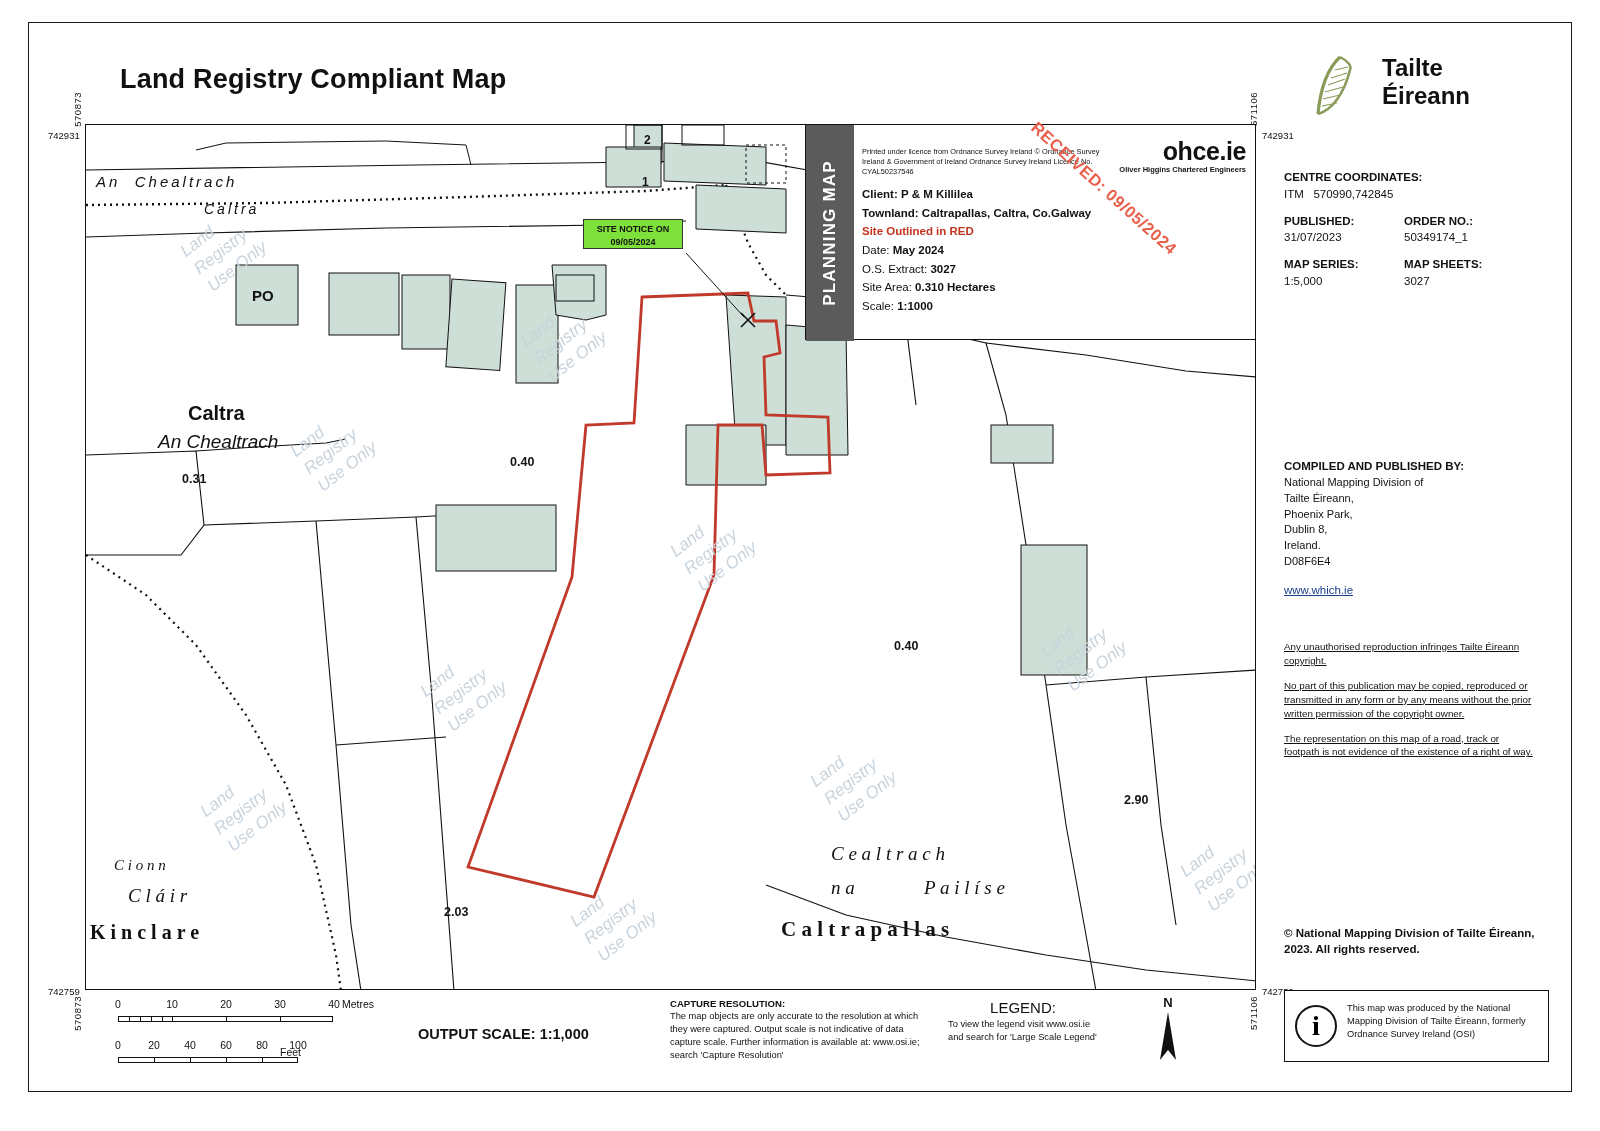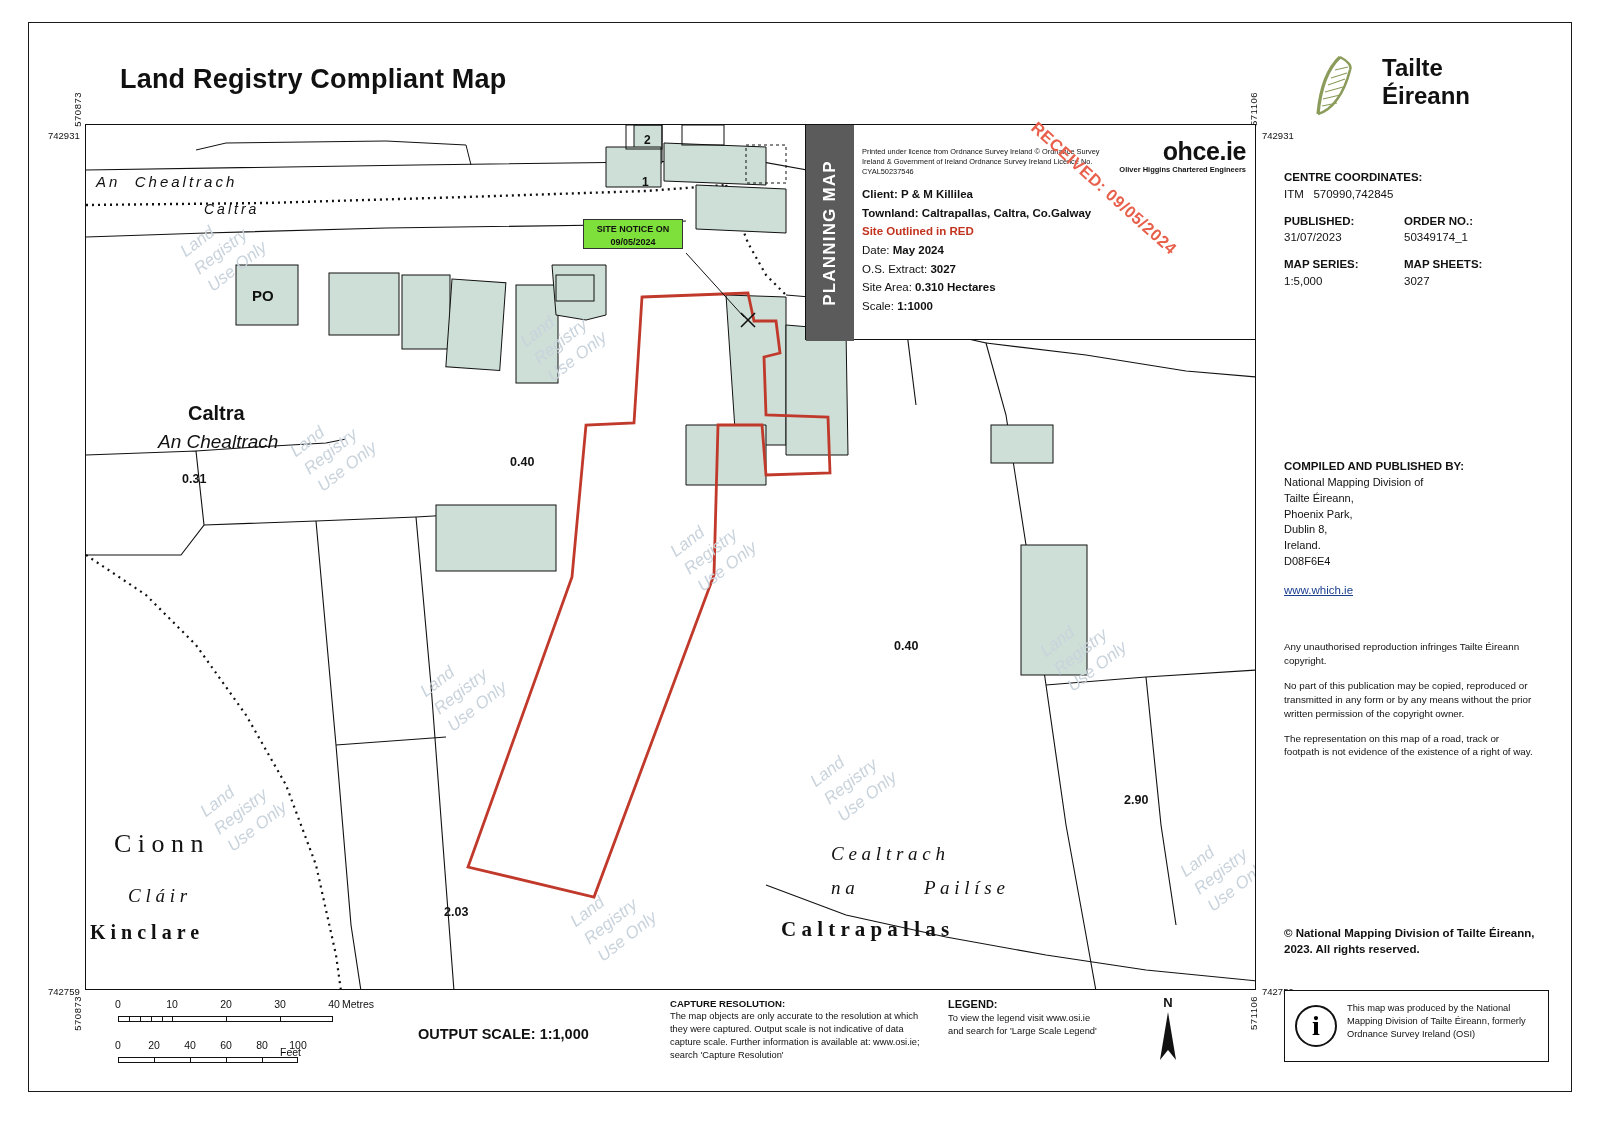--- a/index.html
+++ b/index.html
@@ -81,21 +81,21 @@
   .rc-val { font-size:11.5px; line-height:1.4; }
   .rc-row { display:flex; }
   .rc-col { width:120px; }
   .rc-block { margin-bottom:12px; }
 
   .compiled { position:absolute; left:1284px; top:458px; width:270px; font-size:11px; line-height:1.45; color:#111; }
   .compiled .hd { font-weight:bold; font-size:11.5px; }
   .tailte-link { margin-top:12px; font-size:11.5px; color:#1a3f8f; text-decoration:underline; }
 
   .legal { position:absolute; left:1284px; top:640px; width:250px; font-size:9.8px; line-height:1.42; color:#111; }
-  .legal p { margin:0 0 11px 0; }
+  .legal p { margin:0 0 11px 0;text-decoration:underline; }
   .copyright { position:absolute; left:1284px; top:925px; width:260px; font-size:11.5px; font-weight:bold; line-height:1.4; color:#111; }
 
   .produced-box {
     position:absolute; left:1284px; top:990px; width:265px; height:72px;
     border:1px solid #111; background:#fff;
   }
   .produced-box .icon-i {
     position:absolute; left:10px; top:14px; width:42px; height:42px;
     border:2.5px solid #111; border-radius:50%;
     font-size:28px; font-weight:bold; text-align:center; line-height:38px; font-family:"Liberation Serif", serif;
@@ -109,21 +109,21 @@
   .sb-rule { position:relative; height:13px; margin-top:1px; }
   .sb-rule .bar { position:absolute; left:0; top:4px; width:215px; height:6px; border:1px solid #111; }
   .sb-rule .tick { position:absolute; top:4px; width:1px; height:6px; background:#111; }
   .metres-label { position:absolute; left:342px; top:998px; font-size:10.5px; color:#111; }
   .feet-label { position:absolute; left:280px; top:1046px; font-size:10.5px; color:#111; }
   .output-scale { position:absolute; left:418px; top:1026px; font-size:14.5px; font-weight:bold; color:#111; }
 
   .capture { position:absolute; left:670px; top:997px; width:250px; font-size:9.3px; line-height:1.4; color:#111; }
   .capture .hd { font-weight:bold; font-size:9.6px; }
   .legend-b { position:absolute; left:948px; top:997px; width:150px; font-size:9.3px; line-height:1.4; color:#111; }
-  .legend-b .hd { font-weight:bold; font-size:11px; }
+  .legend-b .hd { font-weight:normal; font-size:15px;text-align:center; }
 
   .north { position:absolute; left:1148px; top:995px; width:40px; height:70px; text-align:center; }
   .north .n { font-size:13px; font-weight:bold; color:#111; }
 
   
   .mlbl { position:absolute; color:#111; white-space:nowrap; }
   .wm { position:absolute; color:#c9d3dc; font-size:17px; font-style:italic; white-space:nowrap;
         transform:rotate(-38deg); transform-origin:left top; line-height:1.3; }
 </style>
 </head>
@@ -257,21 +257,21 @@
     <div class="mlbl" style="left:96px; top:347px; font-size:12.5px; font-weight:bold;">0.31</div>
     <div class="mlbl" style="left:166px; top:162px; font-size:15px; font-weight:bold;text-align:right;">PO</div>
     <div class="mlbl" style="left:424px; top:330px; font-size:12.5px; font-weight:bold;">0.40</div>
     <div class="mlbl" style="left:808px; top:514px; font-size:12.5px; font-weight:bold;">0.40</div>
     <div class="mlbl" style="left:1038px; top:668px; font-size:12.5px; font-weight:bold;">2.90</div>
     <div class="mlbl" style="left:358px; top:780px; font-size:12.5px; font-weight:bold;">2.03</div>
 
     <div class="mlbl" style="left:558px; top:8px; font-size:12px; font-weight:bold;">2</div>
     <div class="mlbl" style="left:556px; top:50px; font-size:12px; font-weight:bold;">1</div>
 
-    <div class="mlbl" style="left:28px; top:704px; font-size:26px; font-family:'Liberation Serif', serif;">C i o n n</div>
+    <div class="mlbl" style="left:28px; top:732px; font-size:15px; font-style:italic; font-family:'Liberation Serif', serif;">C i o n n</div>
     <div class="mlbl" style="left:42px; top:760px; font-size:19px; font-style:italic; font-family:'Liberation Serif', serif;text-align:center;">C l á i r</div>
     <div class="mlbl" style="left:4px; top:796px; font-size:20px; font-weight:bold; font-family:'Liberation Serif', serif;">K i n c l a r e</div>
 
     <div class="mlbl" style="left:745px; top:718px; font-size:19px; font-style:italic; font-family:'Liberation Serif', serif;">C e a l t r a c h</div>
     <div class="mlbl" style="left:745px; top:752px; font-size:19px; font-style:italic; font-family:'Liberation Serif', serif;">n a</div>
     <div class="mlbl" style="left:838px; top:752px; font-size:19px; font-style:italic; font-family:'Liberation Serif', serif;">P a i l í s e</div>
     <div class="mlbl" style="left:695px; top:792px; font-size:21px; font-weight:bold; font-family:'Liberation Serif', serif;">C a l t r a p a l l a s</div>
   </div>
 
   <div class="site-notice">

